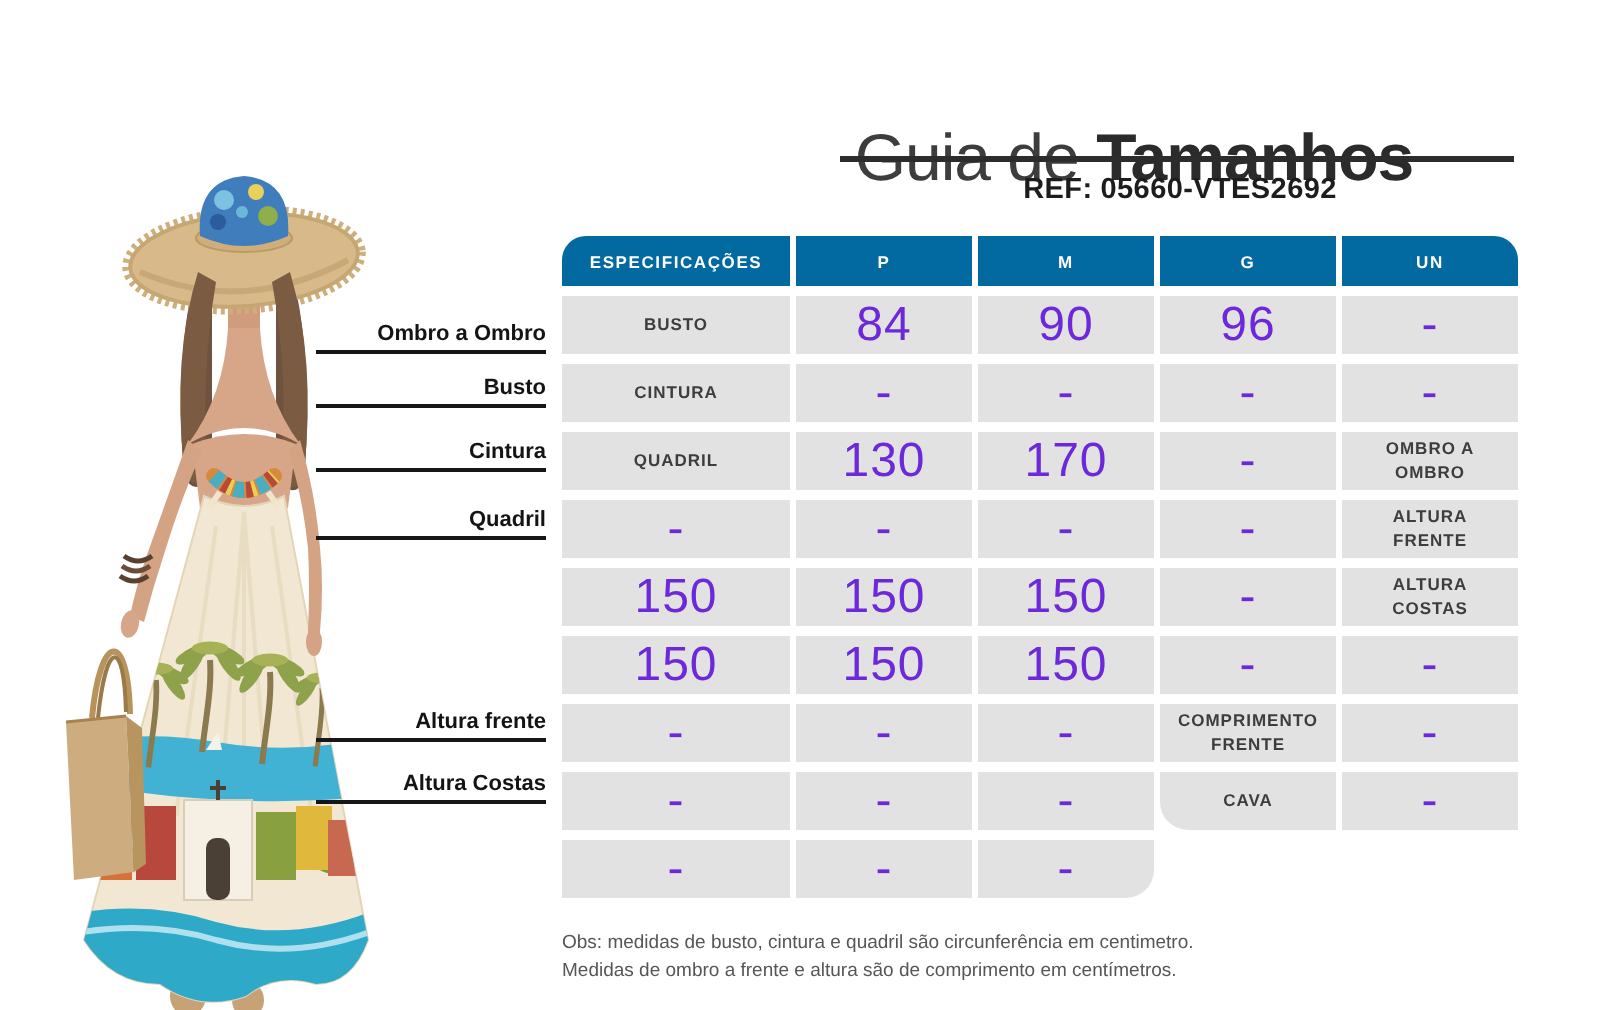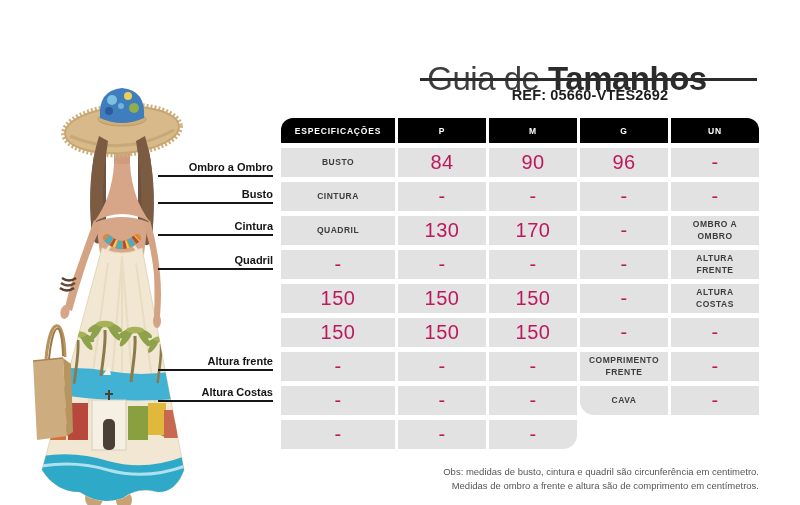--- a/index.html
+++ b/index.html
@@ -20,31 +20,31 @@
   .title b{font-weight:800;color:#2b2b2b;}
   .title-rule{position:absolute;left:420px;top:78px;width:337px;height:3px;background:#2c2c2c;}
   .ref{position:absolute;left:440px;top:87px;width:300px;text-align:center;
        font-size:14.5px;font-weight:bold;color:#1d1d1d;letter-spacing:0.2px;}
   .ref .ref-val{margin-left:4px;}
 
   
   .size-table{position:absolute;left:281px;top:118px;display:grid;
               grid-template-columns:114px 88px 88px 88px 88px;gap:5px 3px;}
   .cell{display:flex;align-items:center;justify-content:center;text-align:center;box-sizing:border-box;}
-  .th{height:25px;background:#000000;color:#ffffff;font-size:8.5px;font-weight:bold;letter-spacing:0.8px;}
+  .th{height:25px;background:#0369a1;color:#ffffff;font-size:8.5px;font-weight:bold;letter-spacing:0.8px;}
   .label-cell{height:29px;background:#e2e2e2;color:#3d3d3d;font-size:8.5px;font-weight:bold;
               letter-spacing:0.5px;line-height:1.35;padding:0 8px;}
-  .value-cell{height:29px;background:#e2e2e2;color:#be185d;font-size:20px;font-weight:400;letter-spacing:0.5px;text-align:right;}
+  .value-cell{height:29px;background:#e2e2e2;color:#6d28d9;font-size:24px;font-weight:400;letter-spacing:0.5px;text-align:right;}
   .corner-tl{border-top-left-radius:12px;}
   .corner-tr{border-top-right-radius:12px;}
   .corner-bl{border-bottom-left-radius:14px;}
   .corner-br{border-bottom-right-radius:14px;}
 
   
-  .footnote{position:absolute;left:281px;top:465px;width:478px;text-align:right;
+  .footnote{position:absolute;left:281px;top:465px;width:478px;text-align:left;
             font-size:9.5px;color:#565656;line-height:1.5;}
 </style>
 </head>
 <body>
 
 <div class="page">
 
   <div class="model">
     <svg width="182" height="427" viewBox="0 0 182 427" xmlns="http://www.w3.org/2000/svg">
       <defs>

